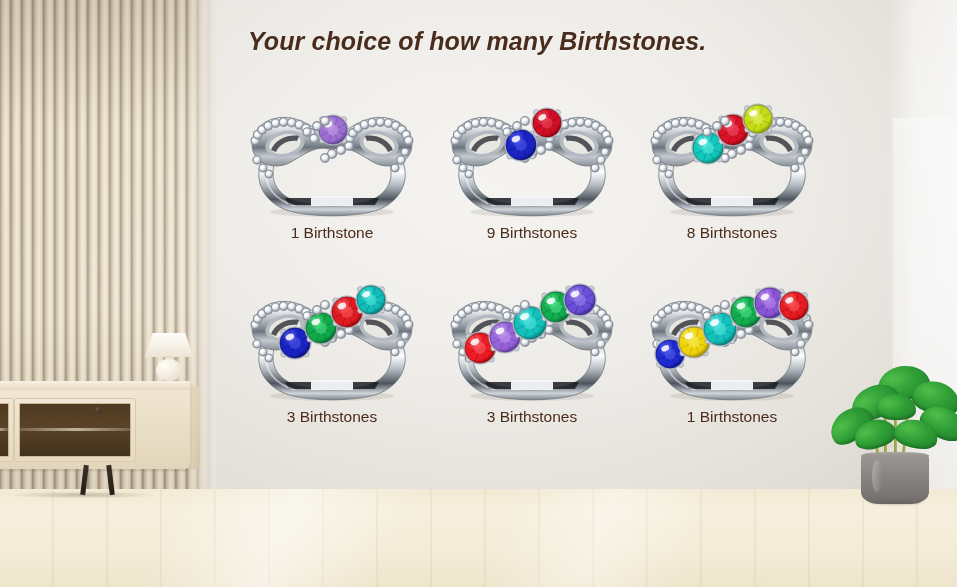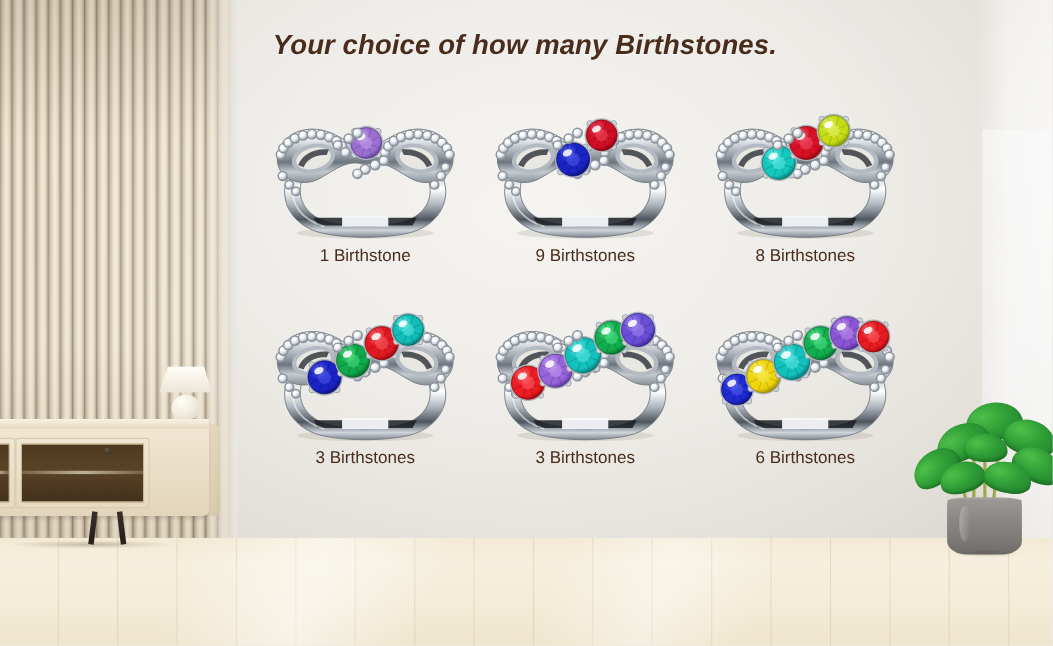--- a/index.html
+++ b/index.html
@@ -1728,18 +1728,18 @@
                 <circle cx="78.92" cy="36.812" r="1.2240000000000002" fill="#ffffff" opacity="0.95"></circle>
                 <circle cx="88" cy="33" r="5" fill="#8d939b"></circle>
                 <circle cx="88" cy="33" r="3.7" fill="url(#dia)"></circle>
                 <circle cx="86.89" cy="31.779" r="1.2580000000000002" fill="#ffffff" opacity="0.95"></circle>
                 <circle cx="70" cy="44" r="4.7" fill="#8d939b"></circle>
                 <circle cx="70" cy="44" r="3.4" fill="url(#dia)"></circle>
                 <circle cx="68.98" cy="42.878" r="1.1560000000000001" fill="#ffffff" opacity="0.95"></circle>
               </g>
             </svg>
           </div>
-        <div class="caption">6 Birthstones</div>
+        <div class="caption">1 Birthstones</div>
       </div>
     </div>
   </div>
 
 </div>
 
 </body></html>

